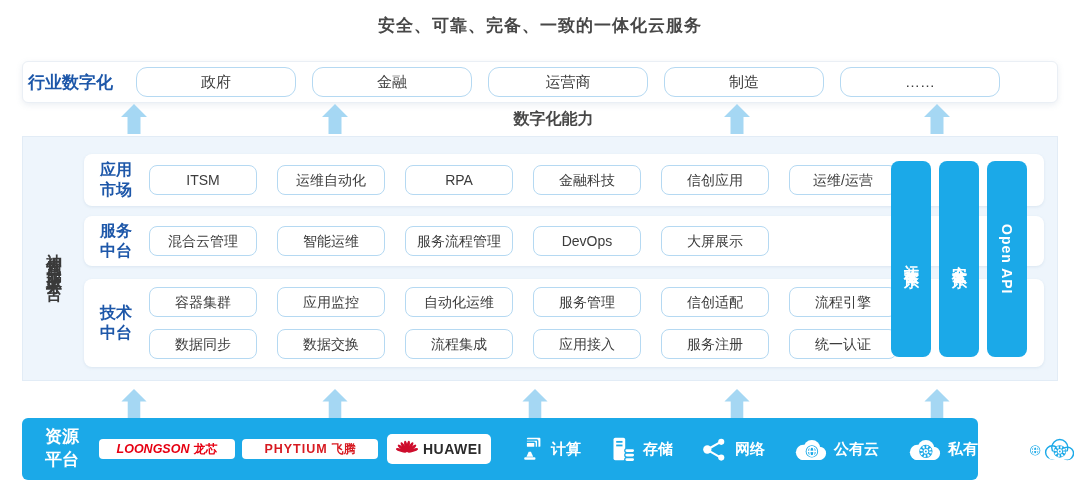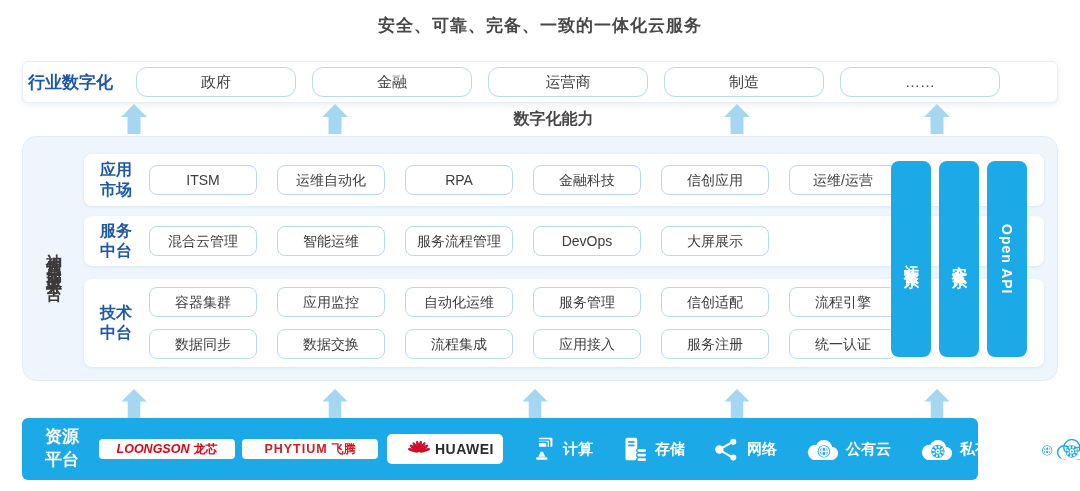--- a/index.html
+++ b/index.html
@@ -27,21 +27,21 @@
   
   .arrow-row { position:absolute; left:0; width:1080px;padding-left:27px; }
   .arrow-row.top { top:103px; height:32px; }
   .arrow-row.bottom { top:388px; height:30px; }
   .arrow { position:absolute; top:1px; }
   .arrow path { fill:var(--arrow-blue,#a5d7f3); }
   .cap-label { position:absolute; left:50%; transform:translateX(-50%); top:6px; font-size:16px; font-weight:bold; color:var(--text-dark,#474747); }
   
   .platform {
     position:absolute; left:22px; top:136px; width:1036px; height:245px;
-    background:var(--platform-bg,#eef5fc); border:1px solid #e2ecf6; border-radius:14px; box-sizing:border-box;
+    background:var(--platform-bg,#eef5fc); border:1px solid #e2ecf6; border-radius:0; box-sizing:border-box;
   }
   .side-label {
     position:absolute; left:0; top:0; bottom:0; width:61px; display:flex; align-items:center; justify-content:center;
     writing-mode:vertical-rl; text-orientation:upright; font-size:16px; font-weight:bold; color:#3a3a3a; letter-spacing:4px;
   }
   .cards { position:absolute; left:61px; top:17px; width:960px; }
   .card {
     background:#fff; border-radius:8px; box-shadow:0 1px 3px rgba(130,160,190,.18);
     display:flex; align-items:center; padding-left:12px; box-sizing:border-box;
   }
@@ -69,21 +69,21 @@
     border-radius:6px; display:flex; align-items:center; box-sizing:border-box; padding-left:23px;
   }
   .res-label { color:#fff; font-weight:bold; font-size:17px; width:40px; line-height:1.35; flex:none; }
   .vendor-col { display:flex; gap:7px; margin-left:14px; flex:none; }
   .chip { background:#fff; border-radius:4px; display:flex; align-items:center; justify-content:center; }
   .chip.lg { width:136px; height:20px; gap:4px; }
   .lg-en { color:var(--loongson-red,#e60012); font-weight:bold; font-style:italic; font-size:12.5px; }
   .lg-zh { color:var(--loongson-red,#e60012); font-weight:bold; font-size:12px; }
   .pt-en { color:var(--phytium-red,#d71a21); font-weight:bold; font-size:12.5px; letter-spacing:1px; }
   .pt-zh { color:var(--phytium-red,#d71a21); font-weight:bold; font-size:12px; }
-  .chip.hw { width:104px; height:30px; margin-left:9px; border-radius:5px; gap:5px; flex:none;padding-left:12px; }
+  .chip.hw { width:104px; height:30px; margin-left:9px; border-radius:5px; gap:5px; flex:none; }
   .hw-text { color:#2b2b2b; font-weight:bold; font-size:14px; letter-spacing:.5px; }
   .caps { display:flex; align-items:center; margin-left:26px; gap:28px; }
   .cap-item { display:flex; align-items:center; gap:7px; color:#fff; font-weight:bold; font-size:15px; white-space:nowrap; }
   
   .ic-w { fill:#fff; }
   .ic-a { fill:var(--accent-blue,#1ba9e8); }
   .ic-sw { stroke:#fff; fill:none; }
   .ic-sa { stroke:var(--accent-blue,#1ba9e8); fill:none; }
   .hw-petal { fill:var(--huawei-red,#ce0e2d); }
 </style>

